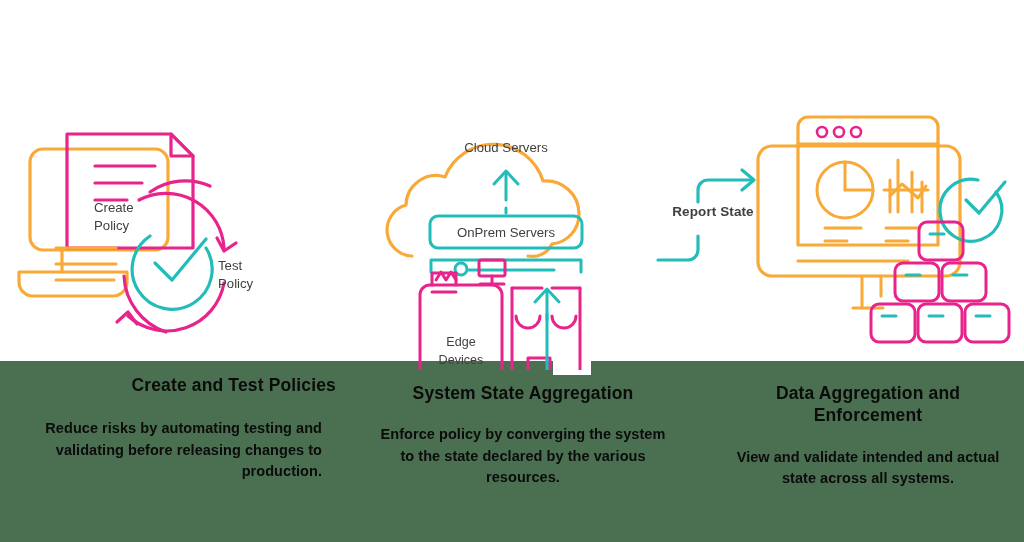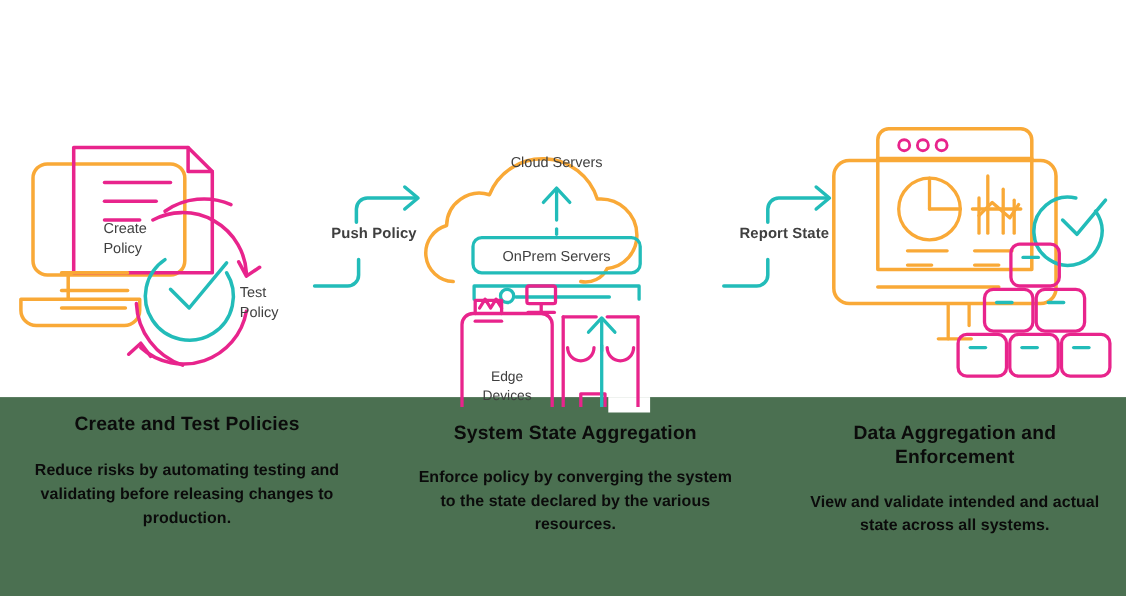--- a/index.html
+++ b/index.html
@@ -79,21 +79,21 @@
     letter-spacing: .15px;
     margin: 0;
   }
   .caption .c-body {
     font-size: 14.5px;
     font-weight: bold;
     line-height: 1.47;
     letter-spacing: .05px;
     margin: 14px;
   }
-  #cap-left  { left: 16px;  top: 374px; width: 308px; }
+  #cap-left  { left: 28px;  top: 374px; width: 308px; text-align: right; }
   #cap-left  .c-body { margin-top: 22px; }
   #cap-mid   { left: 365px; top: 382px; width: 316px; }
   #cap-mid   .c-body { margin-top: 20px; }
   #cap-right { left: 722px; top: 382px; width: 292px; }
   #cap-right .c-body { margin-top: 20px; }
 
   
   svg text.ill-label {
     font-family: "Liberation Sans", sans-serif;
     font-size: 13.2px;
@@ -160,30 +160,20 @@
         </g>
 
         <text class="ill-label" x="94" y="112">Create</text>
         <text class="ill-label" x="94" y="130">Policy</text>
         <text class="ill-label" x="218" y="170">Test</text>
         <text class="ill-label" x="218" y="188">Policy</text>
       </g>
     </svg>
   </div>
 
-  <div class="arrow-block" id="arrow-push">
-    <svg width="120" height="110" viewBox="0 0 120 110" xmlns="http://www.w3.org/2000/svg">
-      <g fill="none" stroke="#22bcb9" stroke-width="3.2" stroke-linecap="round" stroke-linejoin="round">
-        <path d="M44 42 v-12 a10 10 0 0 1 10 -10 h44"></path>
-        <path d="M88 10 l12 10 l-12 10"></path>
-        <path d="M6 100 h30 a10 10 0 0 0 10 -10 v-14"></path>
-      </g>
-    </svg>
-    <div class="arrow-label">Push Policy</div>
-  </div>
 
   <div class="illus" id="illus-mid">
     <svg width="260" height="270" viewBox="0 0 260 270" xmlns="http://www.w3.org/2000/svg">
       <g fill="none" stroke-linecap="round" stroke-linejoin="round">
 
         <g stroke="#f9a937" stroke-width="3.2">
           <path d="M36 156
                    a26 26 0 0 1 -6 -51
                    a30 30 0 0 1 39 -28
                    a52 52 0 0 1 98 4

